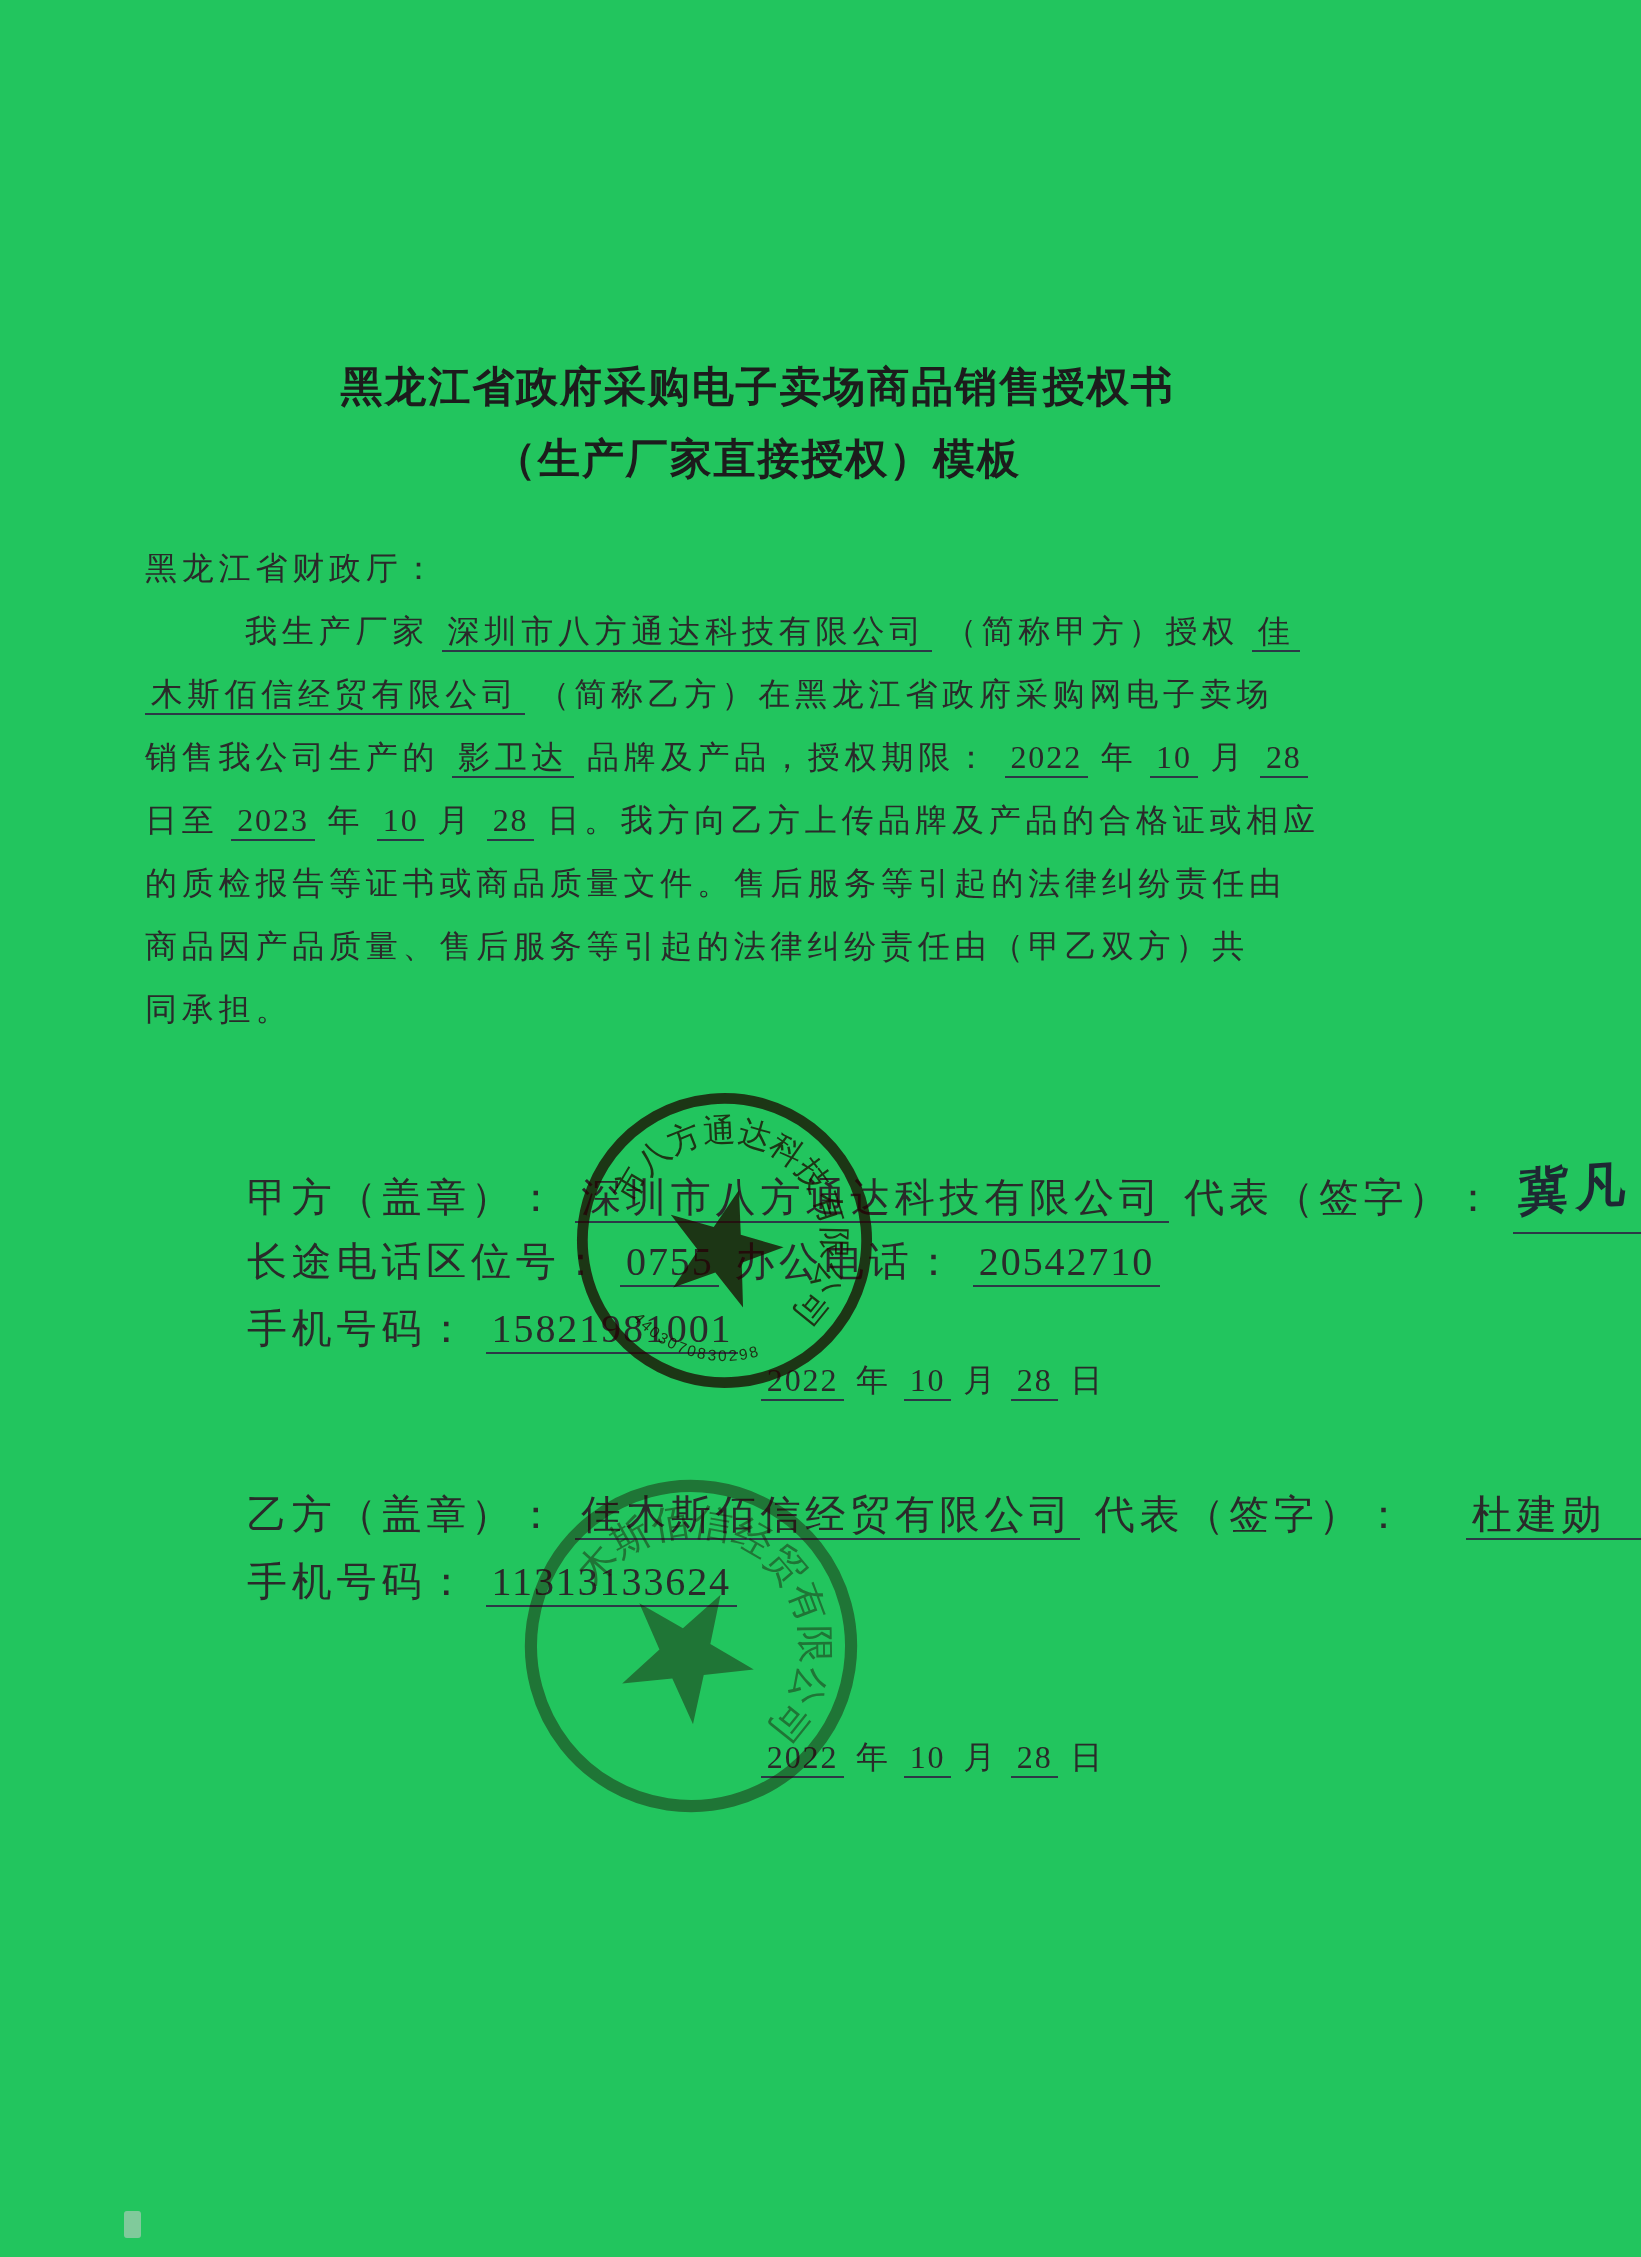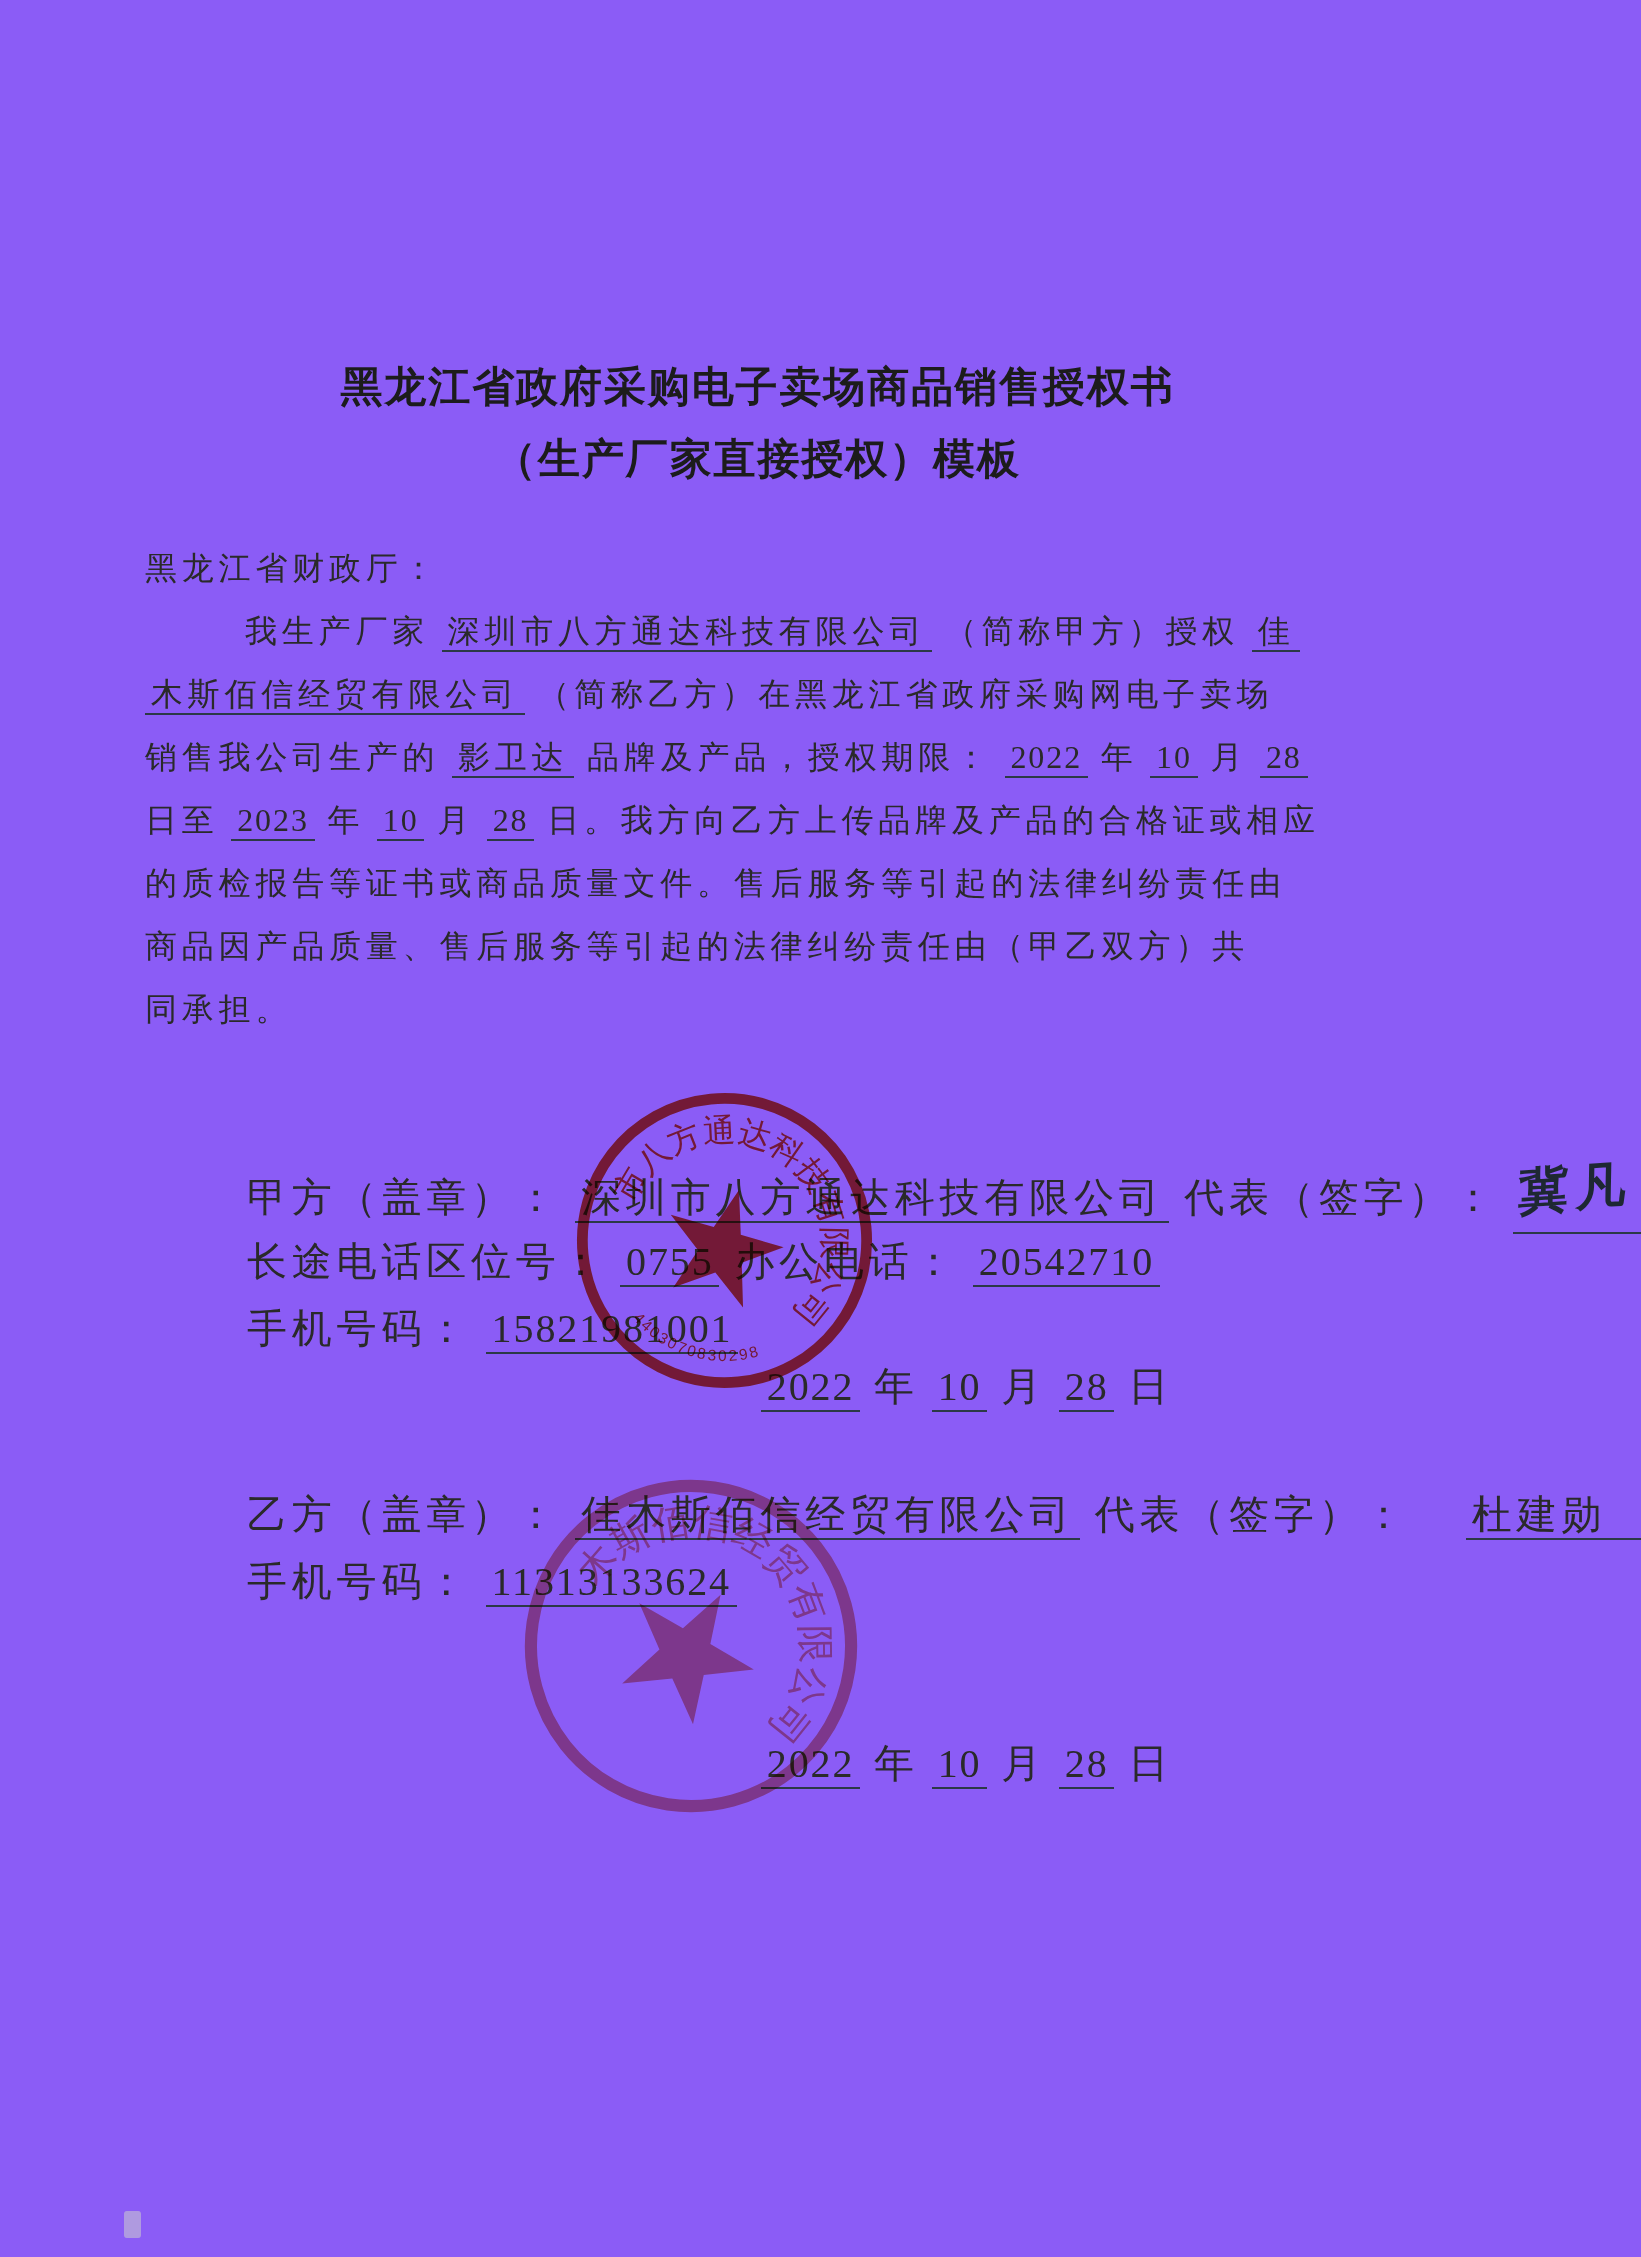--- a/index.html
+++ b/index.html
@@ -1,18 +1,18 @@
 <!DOCTYPE html>
 <html><head>
 <meta charset="utf-8">
 <style>
   html,body{margin:0;padding:0;background:#888;}
   .page{
     position:relative;width:1641px;height:2257px;margin:0 auto;
-    background:#8b5cf6;color:#242424;overflow:hidden;
+    background:#22c55e;color:#242424;overflow:hidden;
     font-family:"Liberation Serif",serif;
   }
   
   .title{
     position:absolute;left:0;width:100%;text-align:center;
     font-family:"Liberation Sans",sans-serif;font-weight:700;color:#1c1c1c;
     font-size:42px;letter-spacing:1.9px;transform:translateX(-63px);
     white-space:nowrap;
   }
   #title1{top:359px;}
@@ -31,21 +31,21 @@
   .num{letter-spacing:1.9px;}
   
   .sec{
     position:absolute;left:247px;font-size:40px;letter-spacing:4.8px;
     color:#2a2a2a;
   }
   .sec .line{height:67px;line-height:67px;white-space:nowrap;}
   #party-a{top:1161px;}
   #party-b{top:1481px;}
   .date-line{
-    position:absolute;font-size:40px;letter-spacing:3.9px;color:#2a2a2a;
+    position:absolute;font-size:32px;letter-spacing:3.9px;color:#2a2a2a;
     white-space:nowrap;
     text-align:right;
   }
   #party-a-date{left:761px;top:1359px;}
   #party-b-date{left:761px;top:1736px;}
   .sig{
     display:inline-block;font-weight:700;font-size:50px;
     transform:rotate(-4deg) skewX(-5deg) translateY(-5.8px);
     letter-spacing:7.7px;color:#1e2833;
   }

